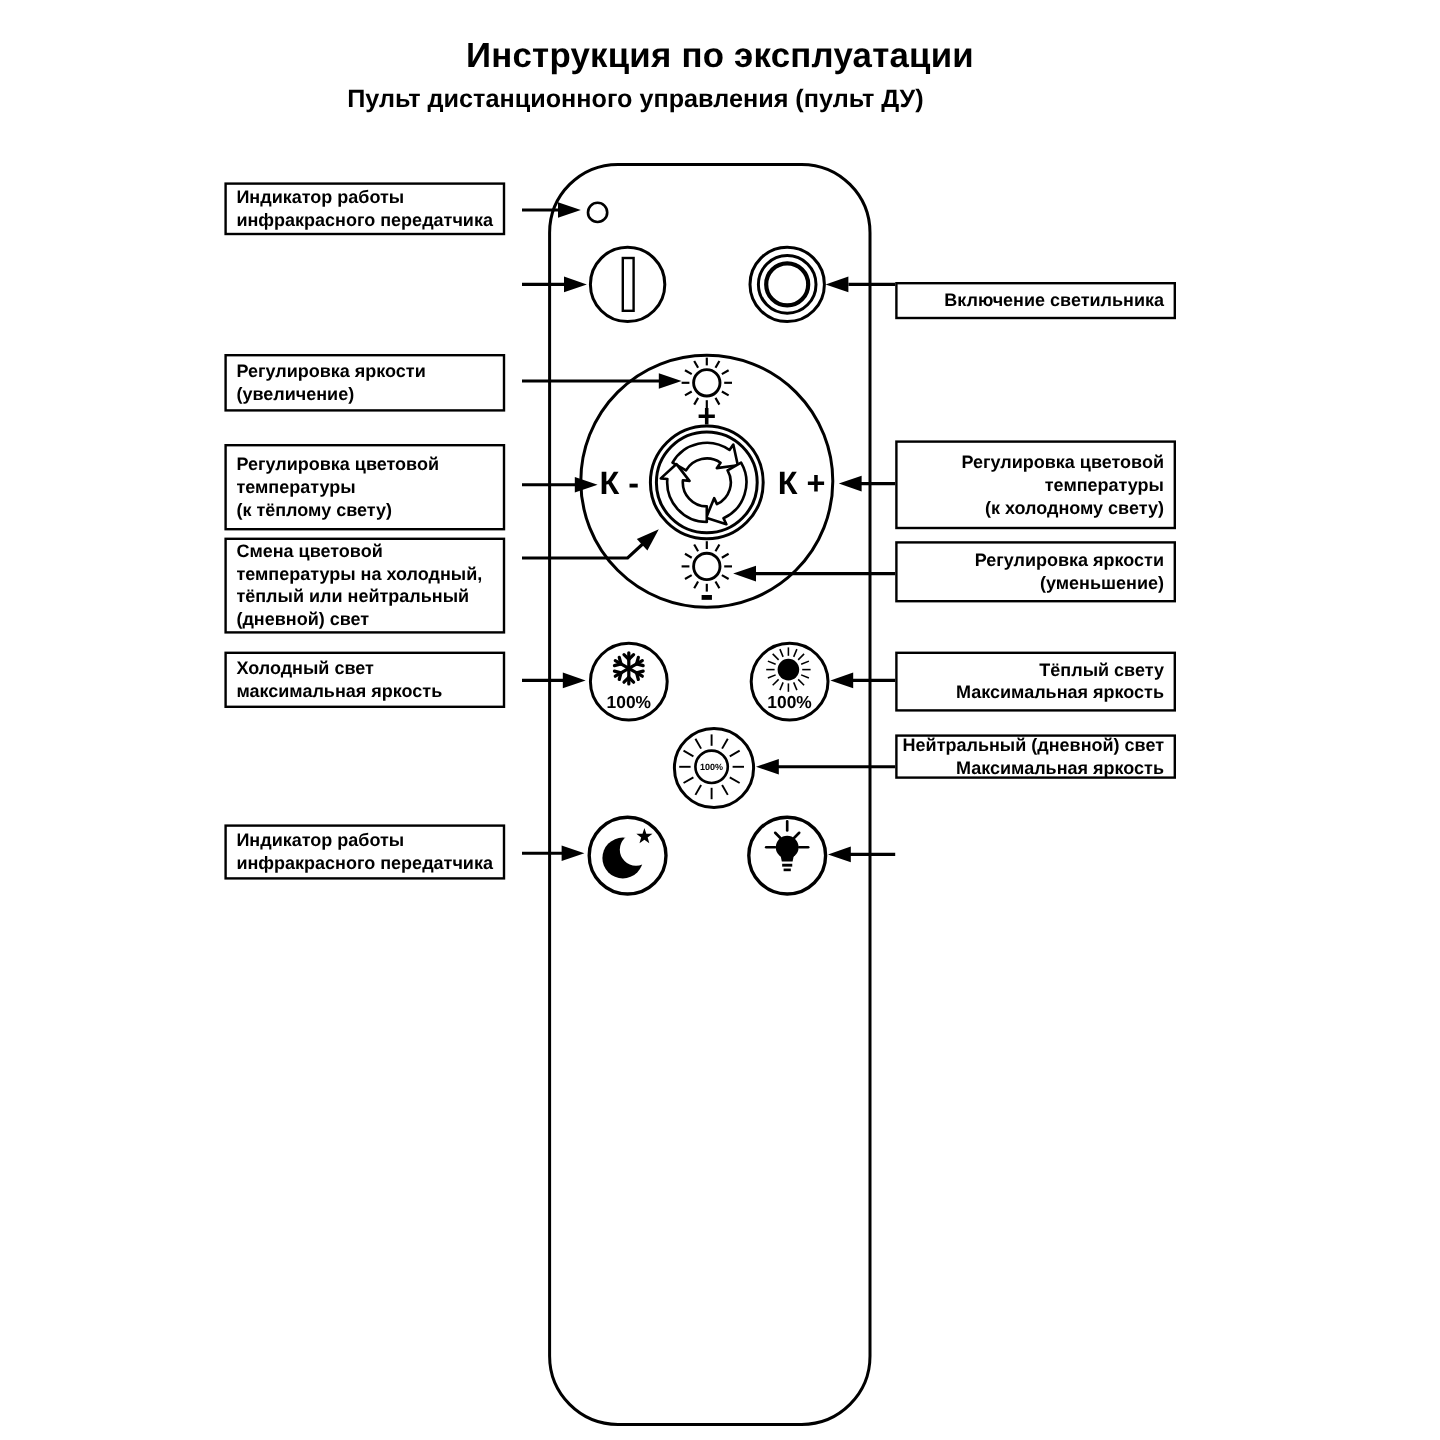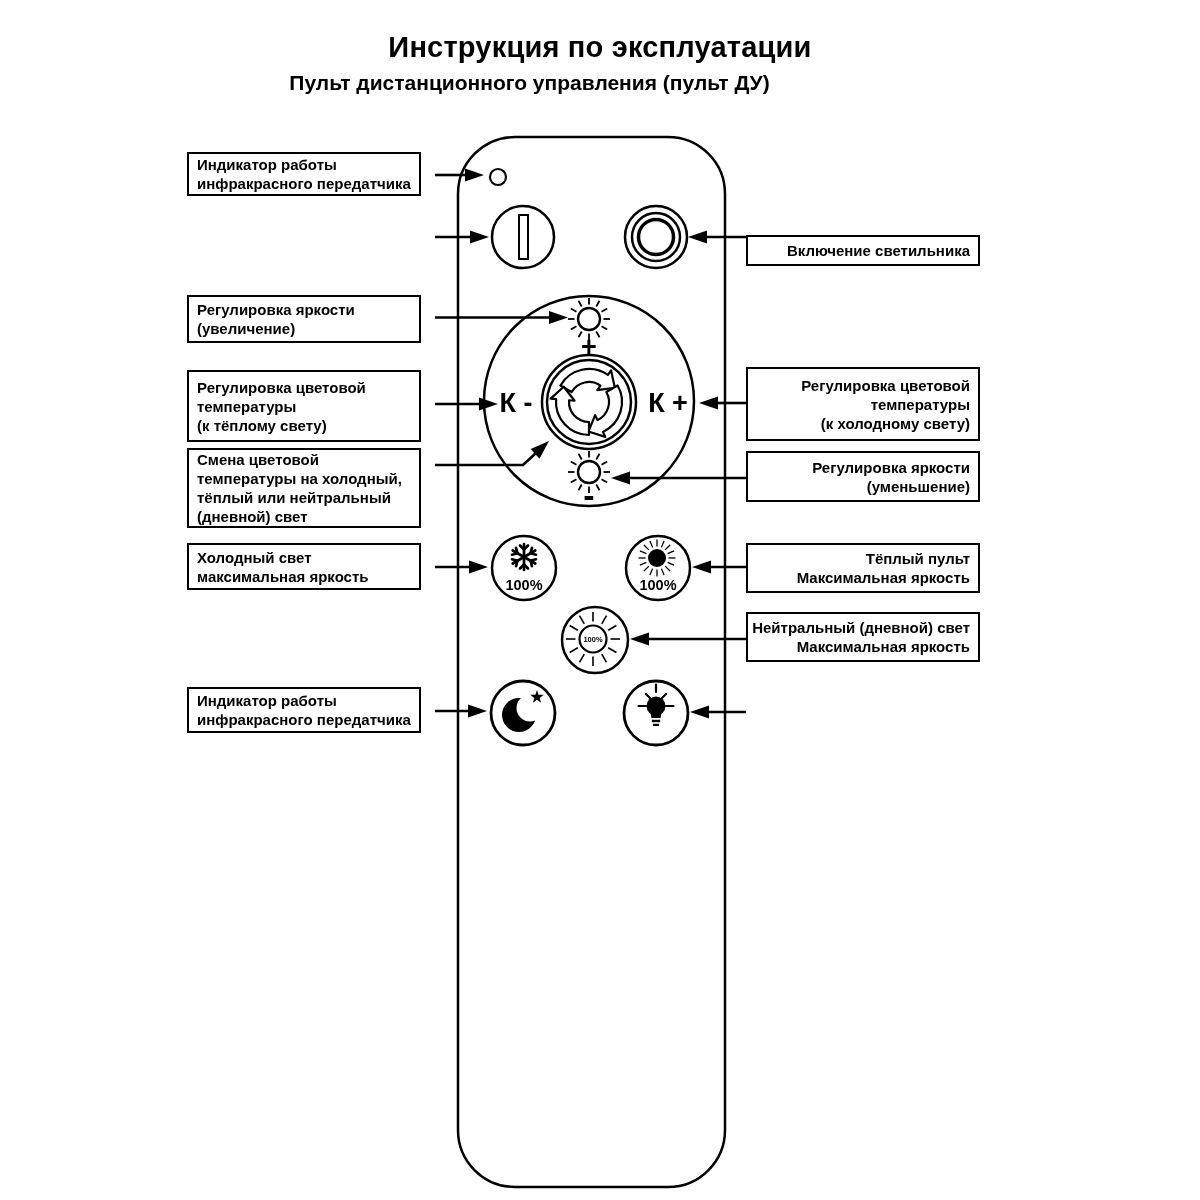--- a/index.html
+++ b/index.html
@@ -46,23 +46,23 @@
 (дневной) свет</div>
   <div class="label-box left" style="top:687px; height:46px;">Индикатор работы
 инфракрасного передатчика</div>
 
   <div class="label-box right" style="top:218px; height:31px;margin-top:17px;">Включение светильника</div>
   <div class="label-box right" style="top:367px; height:74px;">Регулировка цветовой
 температуры
 (к холодному свету)</div>
   <div class="label-box right" style="top:451px; height:51px;">Регулировка яркости
 (уменьшение)</div>
-  <div class="label-box right" style="top:543px; height:50px;">Тёплый пульт
+  <div class="label-box right" style="top:543px; height:50px;">Тёплый свету
 Максимальная яркость</div>
-  <div class="label-box right" style="top:612px; height:50px;">Нейтральный (дневной) свет
+  <div class="label-box right" style="top:612px; height:37px;">Нейтральный (дневной) свет
 Максимальная яркость</div>
 
   <svg class="diagram" width="1200" height="1200" viewBox="0 0 1200 1200">
     <defs>
       <g id="sun-outline-icon">
         <circle r="11" fill="#fff" stroke="#000" stroke-width="2.4"></circle>
         <g stroke="#000" stroke-width="1.8">
           <line y1="-14.5" y2="-21"></line>
           <line y1="-14.5" y2="-21" transform="rotate(30)"></line>
           <line y1="-14.5" y2="-21" transform="rotate(60)"></line>

